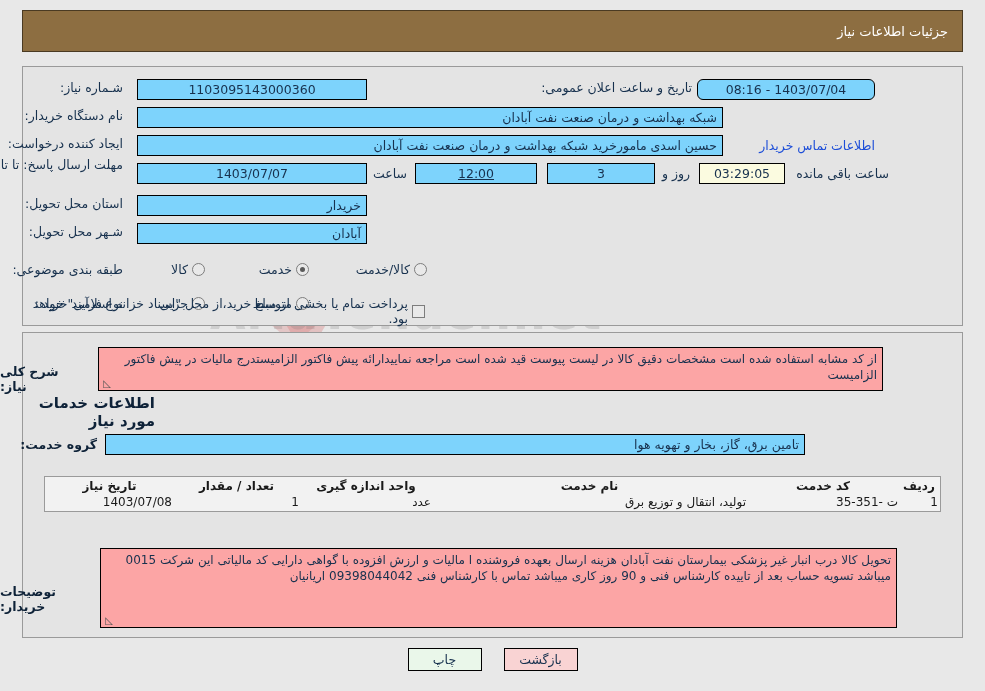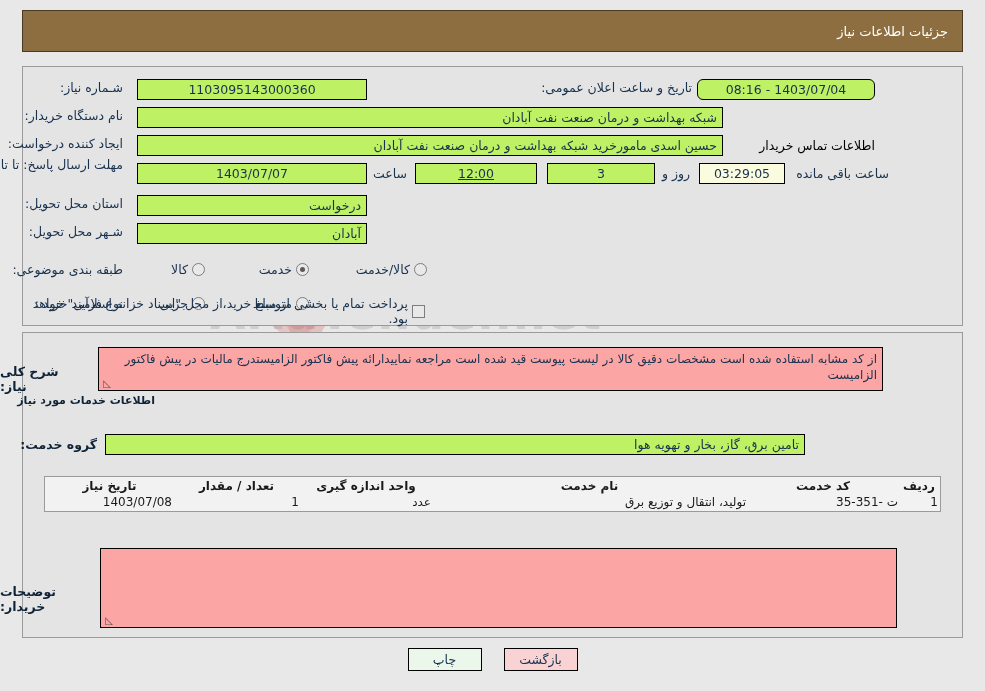--- a/index.html
+++ b/index.html
@@ -103,38 +103,38 @@
     white-space: nowrap;
   }
   .lbl {
     color: #17314e;
     font-size: 12.5px;
     text-align: left;
   }
   .lbl-bold { font-weight: bold; color: #0e2238; }
 
   .fld {
-    background: #bef264;
+    background: #7dd3fc;
     border: 1px solid #000000;
     box-sizing: border-box;
     height: 21px;
     line-height: 19px;
     font-size: 12.5px;
     color: #17314e;
     padding: 0 5px;
     overflow: hidden;
     text-overflow: ellipsis;
     white-space: nowrap;
   }
   .fld.center { text-align: center; }
   .fld.right  { text-align: right; }
   .fld.yellow { background: #fbfbe0; }
 
   .link {
-    color: #000000;
+    color: #1d4ed8;
     font-size: 12.5px;
     text-decoration: none;
     cursor: pointer;
   }
 
   
   .radio-group { display: flex; align-items: center; gap: 4px; }
   .radio {
     width: 13px; height: 13px;
     border-radius: 50%;
@@ -182,21 +182,21 @@
     left: 2px; bottom: 1px;
     width: 10px; height: 10px;
     color: #555;
     font-size: 10px;
     line-height: 10px;
   }
 
   
   .sect-head {
     position: absolute;
-    font-size: 11px;
+    font-size: 15px;
     font-weight: bold;
     color: #0e2238;
   }
   .tbl-wrap {
     position: absolute;
     left: 44px;
     top: 476px;
     width: 897px;
     border: 1px solid #9a9a9a;
     background: #f2f2f2;
@@ -273,21 +273,21 @@
 <span class="lbl" style="position:absolute; top:166px; right:578px; z-index:11;">ساعت</span>
 <div class="fld center" style="position:absolute; top:163px; right:448px; width:122px; z-index:11;text-decoration:underline;">12:00</div>
 <div class="fld center" style="position:absolute; top:163px; right:330px; width:108px; z-index:11;">3</div>
 <span class="lbl" style="position:absolute; top:166px; right:295px; z-index:11;">روز و</span>
 <div class="fld center yellow" style="position:absolute; top:163px; right:200px; width:86px; z-index:11;">03:29:05</div>
 <span class="lbl" style="position:absolute; top:166px; right:96px; z-index:11;">ساعت باقی مانده</span>
 
 <div class="frow" style="top:196px; right:862px; z-index:11;">
   <span class="lbl">استان محل تحویل:</span>
 </div>
-<div class="fld right" style="position:absolute; top:195px; right:618px; width:230px; z-index:11;">درخواست</div>
+<div class="fld right" style="position:absolute; top:195px; right:618px; width:230px; z-index:11;">خریدار</div>
 
 <div class="frow" style="top:224px; right:862px; z-index:11;">
   <span class="lbl">شـهر محل تحویل:</span>
 </div>
 <div class="fld right" style="position:absolute; top:223px; right:618px; width:230px; z-index:11;">آبادان</div>
 
 <div class="frow" style="top:262px; right:862px; z-index:11;">
   <span class="lbl">طبقه بندی موضوعی:</span>
 </div>
 <div class="radio-group" style="position:absolute; top:262px; right:780px; z-index:11;">
@@ -352,19 +352,20 @@
         <td>عدد</td>
         <td>1</td>
         <td>1403/07/08</td>
       </tr>
     </tbody>
   </table>
 </div>
 
 <span class="lbl lbl-bold" style="position:absolute; top:584px; right:880px; z-index:11;">توضیحات خریدار:</span>
 <div class="ta" style="position:absolute; top:548px; right:88px; width:797px; height:80px; z-index:11;">
+  <span>تحویل کالا درب انبار غیر پزشکی بیمارستان نفت آبادان هزینه ارسال بعهده فروشنده ا مالیات و ارزش افزوده با گواهی دارایی کد مالیاتی این شرکت 0015 میباشد  تسویه حساب بعد از تاییده کارشناس فنی و 90 روز کاری میباشد تماس با کارشناس فنی 09398044042 اریانیان</span>
   <span class="grip">◺</span>
 </div>
 
 <div class="btn-row">
   <div class="btn btn-back">بازگشت</div>
   <div class="btn btn-print">چاپ</div>
 </div>
 
 </body></html>

